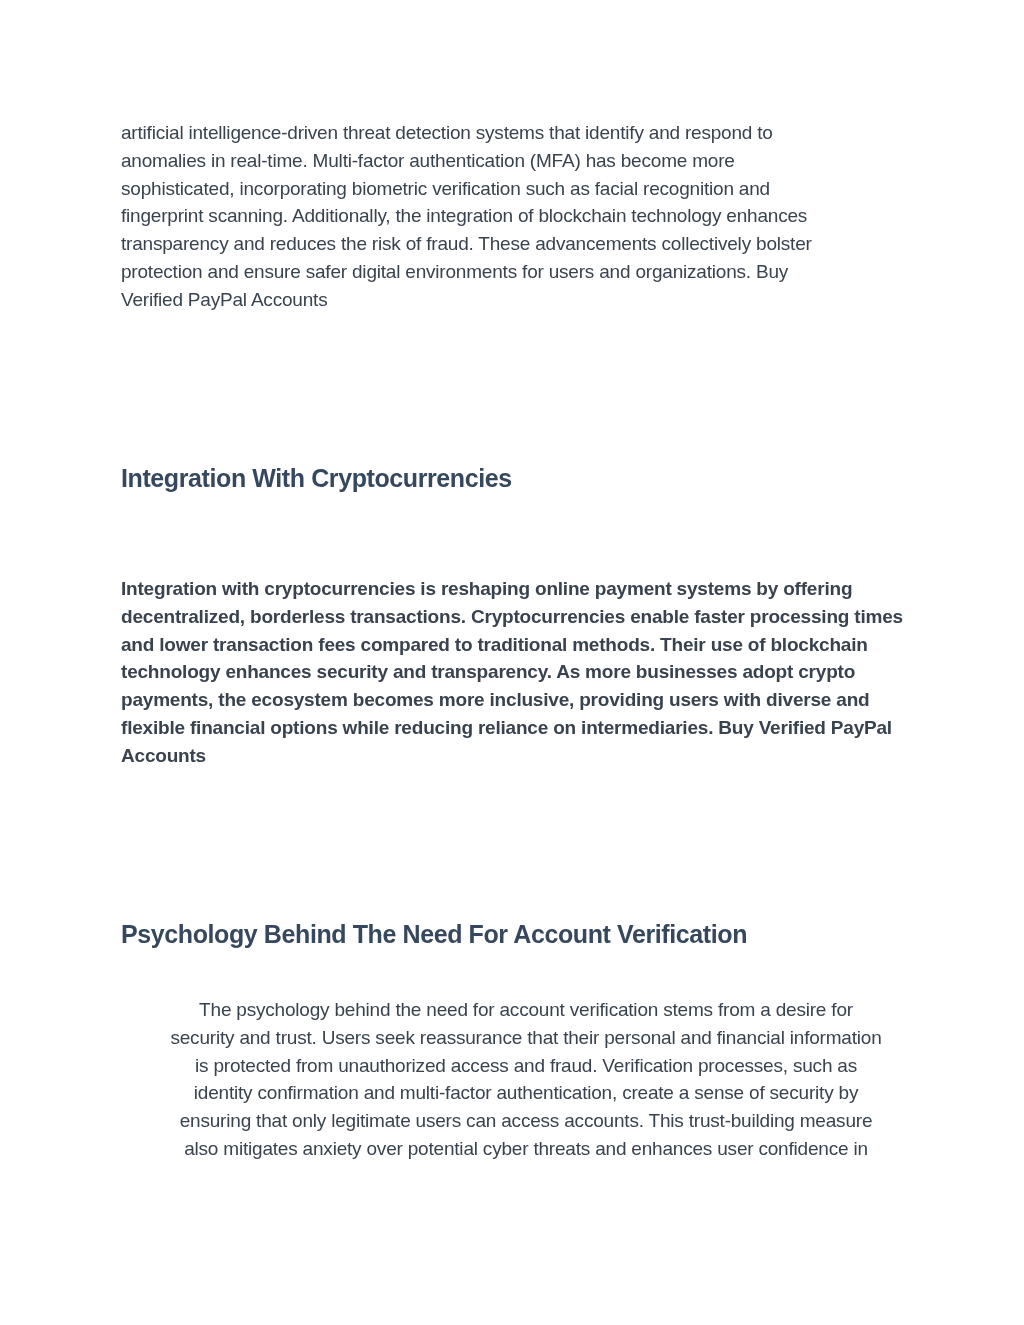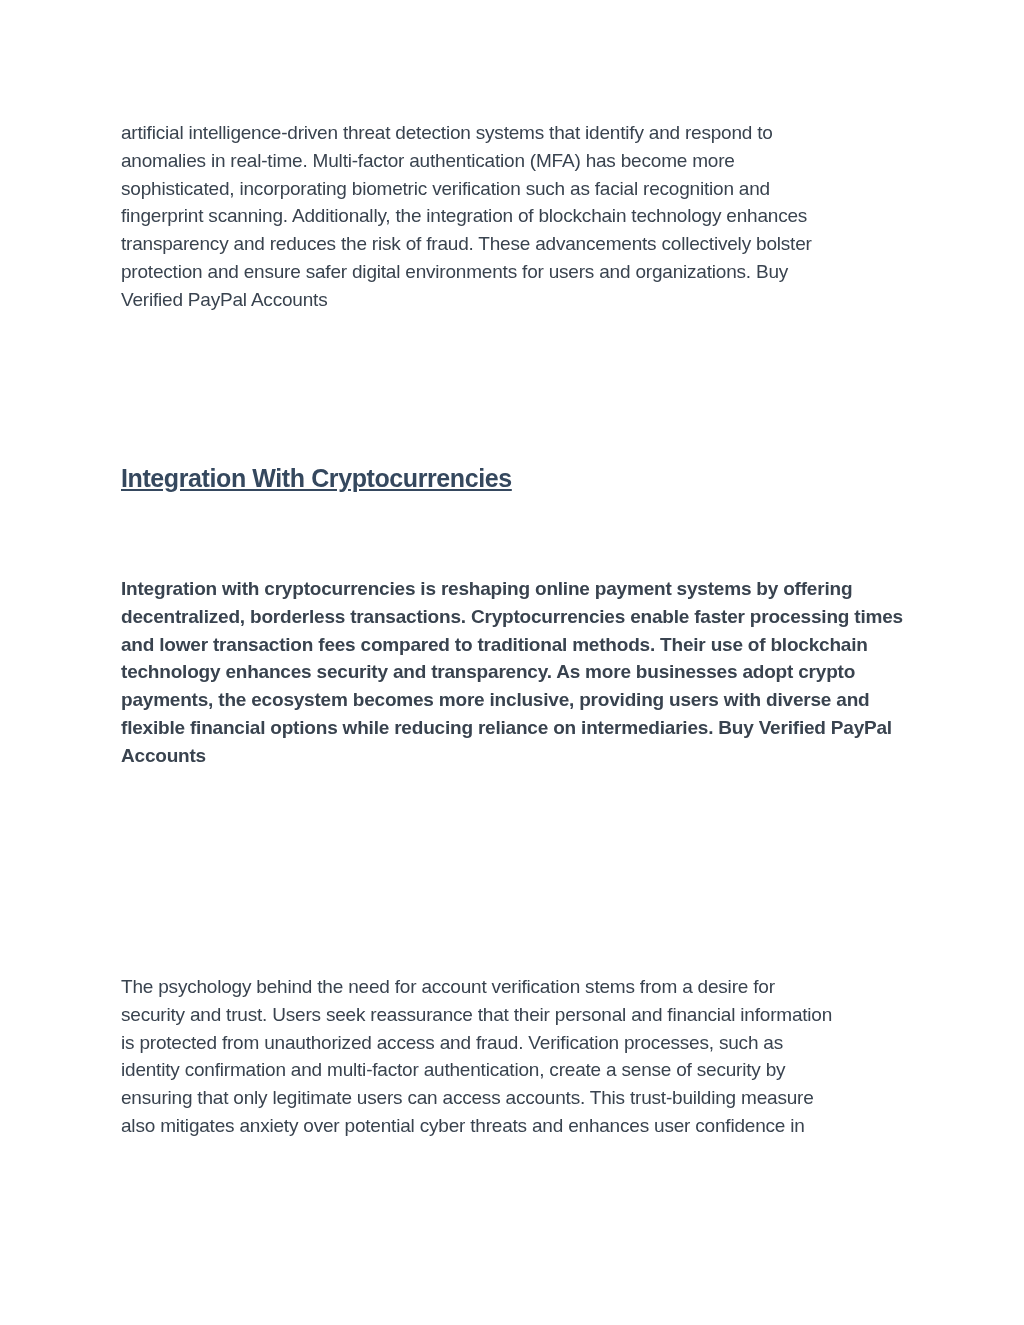--- a/index.html
+++ b/index.html
@@ -38,24 +38,24 @@
     width: 810px;
     font-size: 25px;
     line-height: 32px;
     font-weight: 700;
     letter-spacing: -0.4px;
     color: #35485e;
     white-space: pre;
     font-family: "Liberation Sans", sans-serif;
   }
   .para-1 { top: 119px; }
-  .heading-1 { top: 441px; text-decoration: underline; }
+  .heading-1 { top: 441px; }
   .para-2 { top: 575px; font-weight: bold; }
   .heading-2 { top: 897px; }
-  .para-3 { top: 973px; }
+  .para-3 { top: 996px; text-align: center; }
 </style>
 </head>
 <body>
 
 <div class="page">
 
   <div class="para para-1">artificial intelligence-driven threat detection systems that identify and respond to
 anomalies in real-time. Multi-factor authentication (MFA) has become more
 sophisticated, incorporating biometric verification such as facial recognition and
 fingerprint scanning. Additionally, the integration of blockchain technology enhances
@@ -66,20 +66,21 @@
   <h2 class="heading heading-1">Integration With Cryptocurrencies</h2>
 
   <div class="para para-2">Integration with cryptocurrencies is reshaping online payment systems by offering
 decentralized, borderless transactions. Cryptocurrencies enable faster processing times
 and lower transaction fees compared to traditional methods. Their use of blockchain
 technology enhances security and transparency. As more businesses adopt crypto
 payments, the ecosystem becomes more inclusive, providing users with diverse and
 flexible financial options while reducing reliance on intermediaries. Buy Verified PayPal
 Accounts</div>
 
+  <h2 class="heading heading-2">Psychology Behind The Need For Account Verification</h2>
 
   <div class="para para-3">The psychology behind the need for account verification stems from a desire for
 security and trust. Users seek reassurance that their personal and financial information
 is protected from unauthorized access and fraud. Verification processes, such as
 identity confirmation and multi-factor authentication, create a sense of security by
 ensuring that only legitimate users can access accounts. This trust-building measure
 also mitigates anxiety over potential cyber threats and enhances user confidence in</div>
 
 </div>
 

